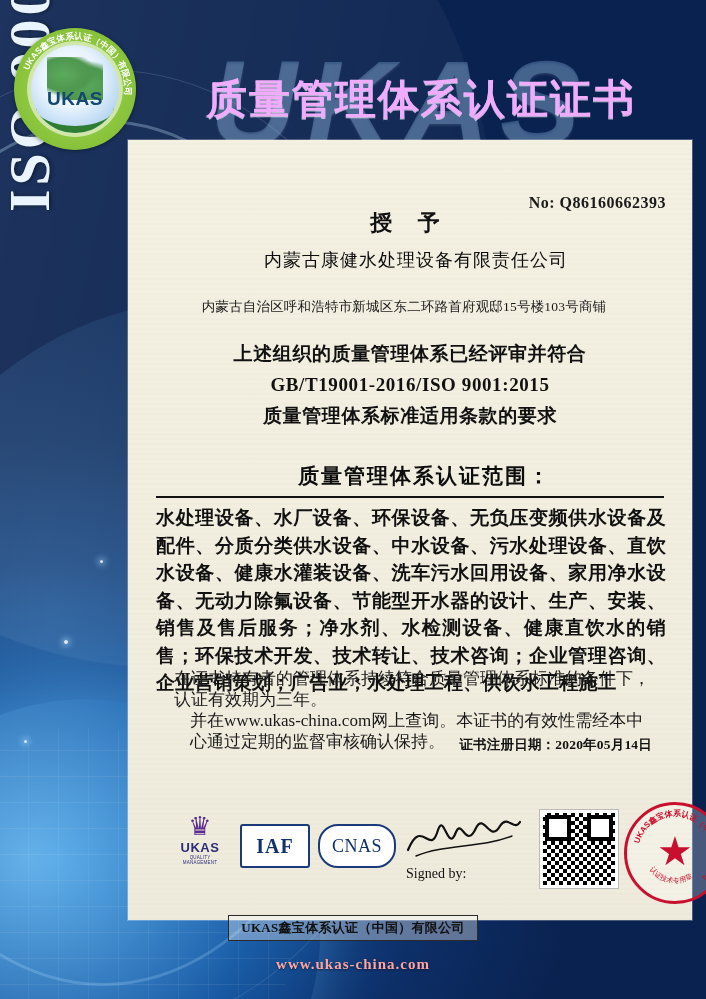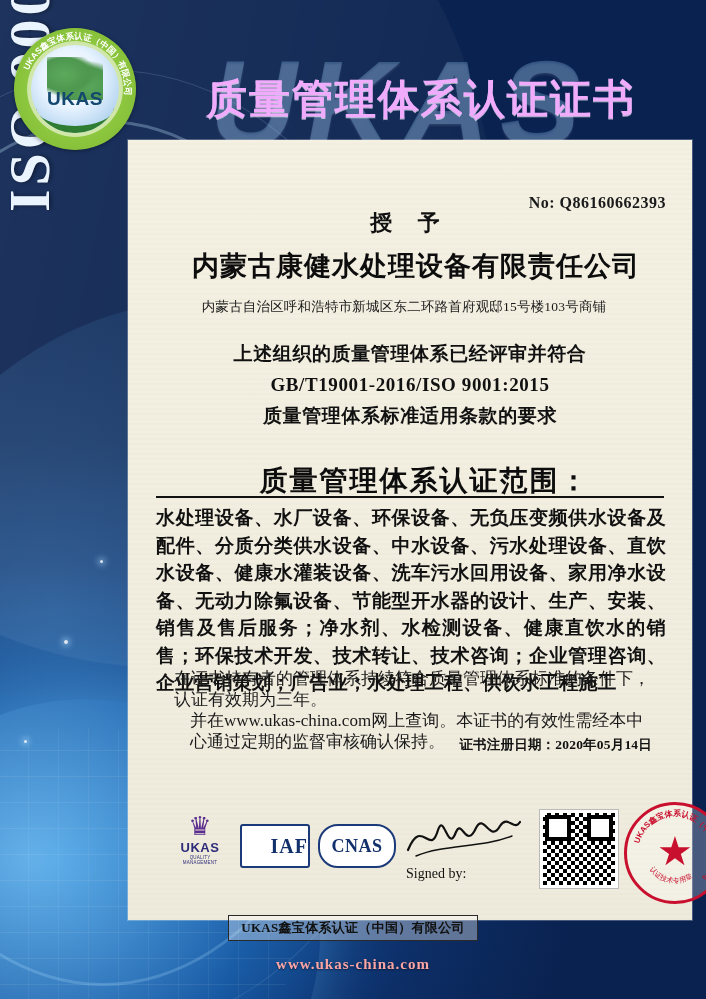--- a/index.html
+++ b/index.html
@@ -206,22 +206,22 @@
     text-align: center;
     font-size: 22px;
     font-weight: bold;
     letter-spacing: 10px;
     color: #111;
   }
   .company {
     position: absolute;
     left: 12px; right: 0; top: 108px;
     text-align: center;
-    font-size: 27px;
-    font-weight: bold;
+    font-size: 18px;
+    font-weight: normal;
     letter-spacing: 1px;
     color: #0d0d0d;
   }
   .address {
     position: absolute;
     left: 0; right: 12px; top: 158px;
     text-align: center;
     font-size: 13.5px;
     color: #1a1a1a;
     letter-spacing: 0.2px;
@@ -235,21 +235,21 @@
   .statement div {
     font-size: 19px;
     font-weight: bold;
     line-height: 31px;
     letter-spacing: 0.6px;
   }
   .scope-title {
     position: absolute;
     left: 0; right: 0; top: 322px;
     text-align: center;
-    font-size: 28px;
+    font-size: 21px;
     font-weight: bold;
     letter-spacing: 2px;
     color: #0d0d0d;
     margin-left: 29px;
   }
   .rule {
     position: absolute;
     left: 28px; right: 28px; top: 356px;
     height: 2px;
     background: #111;
@@ -306,40 +306,40 @@
   .logo-ukas-small .t2 {
     font-family: "Liberation Sans", sans-serif;
     font-size: 4.5px; color: #2c2c7a; letter-spacing: .2px;
   }
   .logo-iaf {
     position: absolute; left: 78px; top: 20px;
     width: 66px; height: 40px;
     border: 2px solid #1b3a7a;
     border-radius: 3px;
     background: #ffffff;
-    display: flex; align-items: center; justify-content: flex-end;
+    display: flex; align-items: center; justify-content: center;
   }
   .logo-iaf .txt {
     font-family: "Liberation Serif", serif;
     font-weight: bold;
     font-size: 20px;
     color: #12306b;
     letter-spacing: 1px;
   }
   .logo-cnas {
     position: absolute; left: 156px; top: 20px;
     width: 74px; height: 40px;
     border: 2px solid #1b3a7a;
     border-radius: 20px;
     background: #ffffff;
     display: flex; align-items: center; justify-content: center;
   }
   .logo-cnas .txt {
     font-family: "Liberation Serif", serif;
-    font-weight: bold;
+    font-weight: normal;
     font-size: 18px;
     color: #12306b;
     letter-spacing: 0.5px;
   }
   .signature {
     position: absolute; left: 242px; top: 6px;
     width: 120px; height: 78px;
   }
   .signature .sig-label {
     position: absolute; left: 2px; bottom: 6px;

